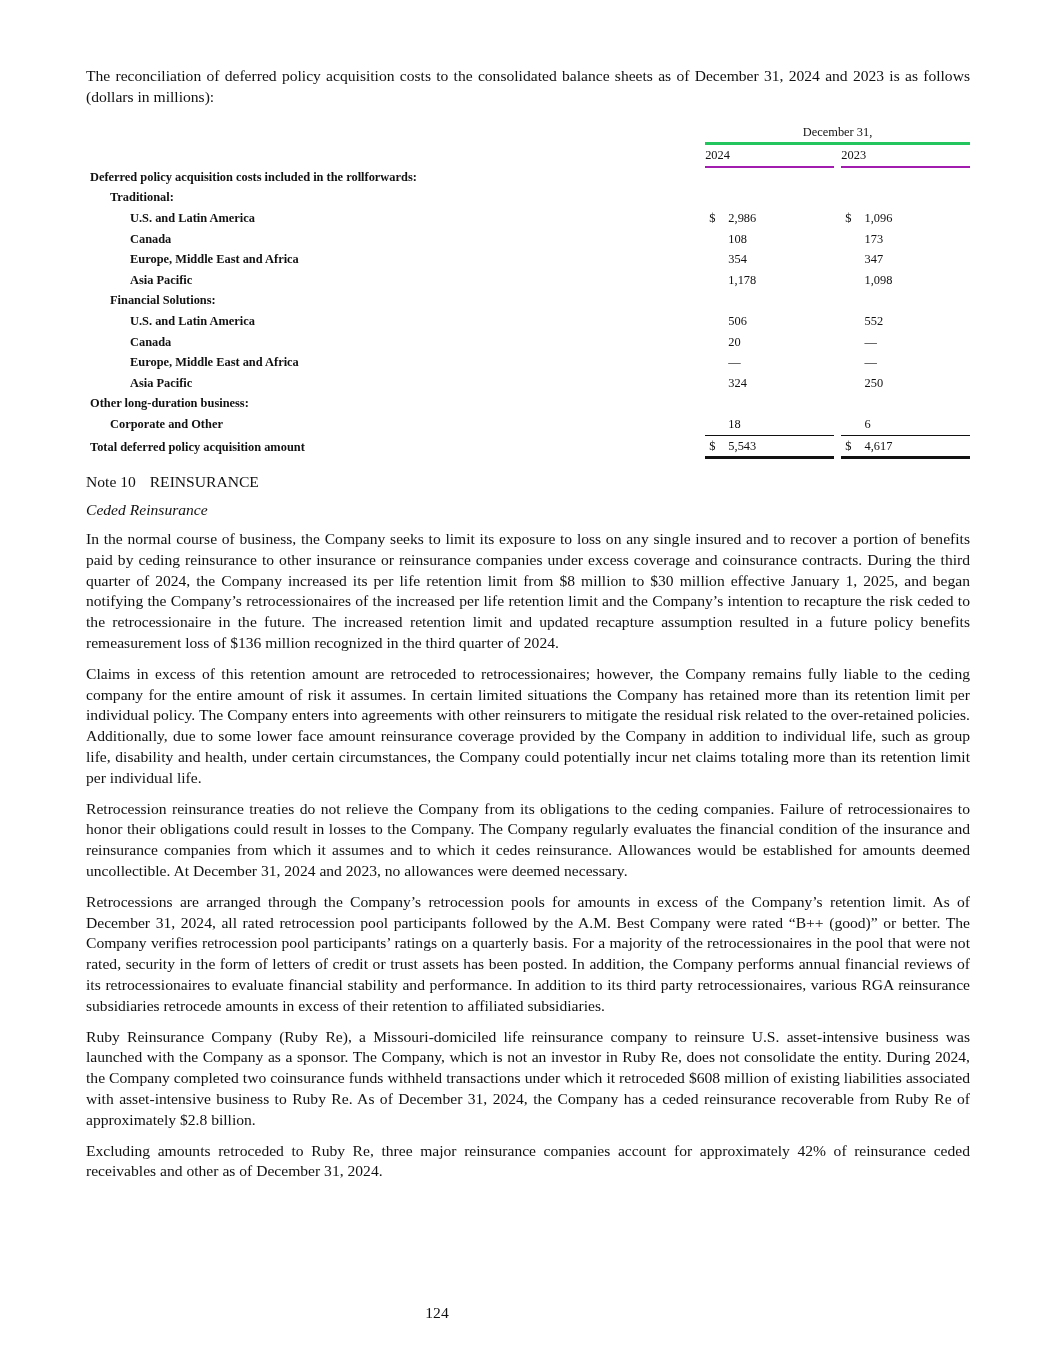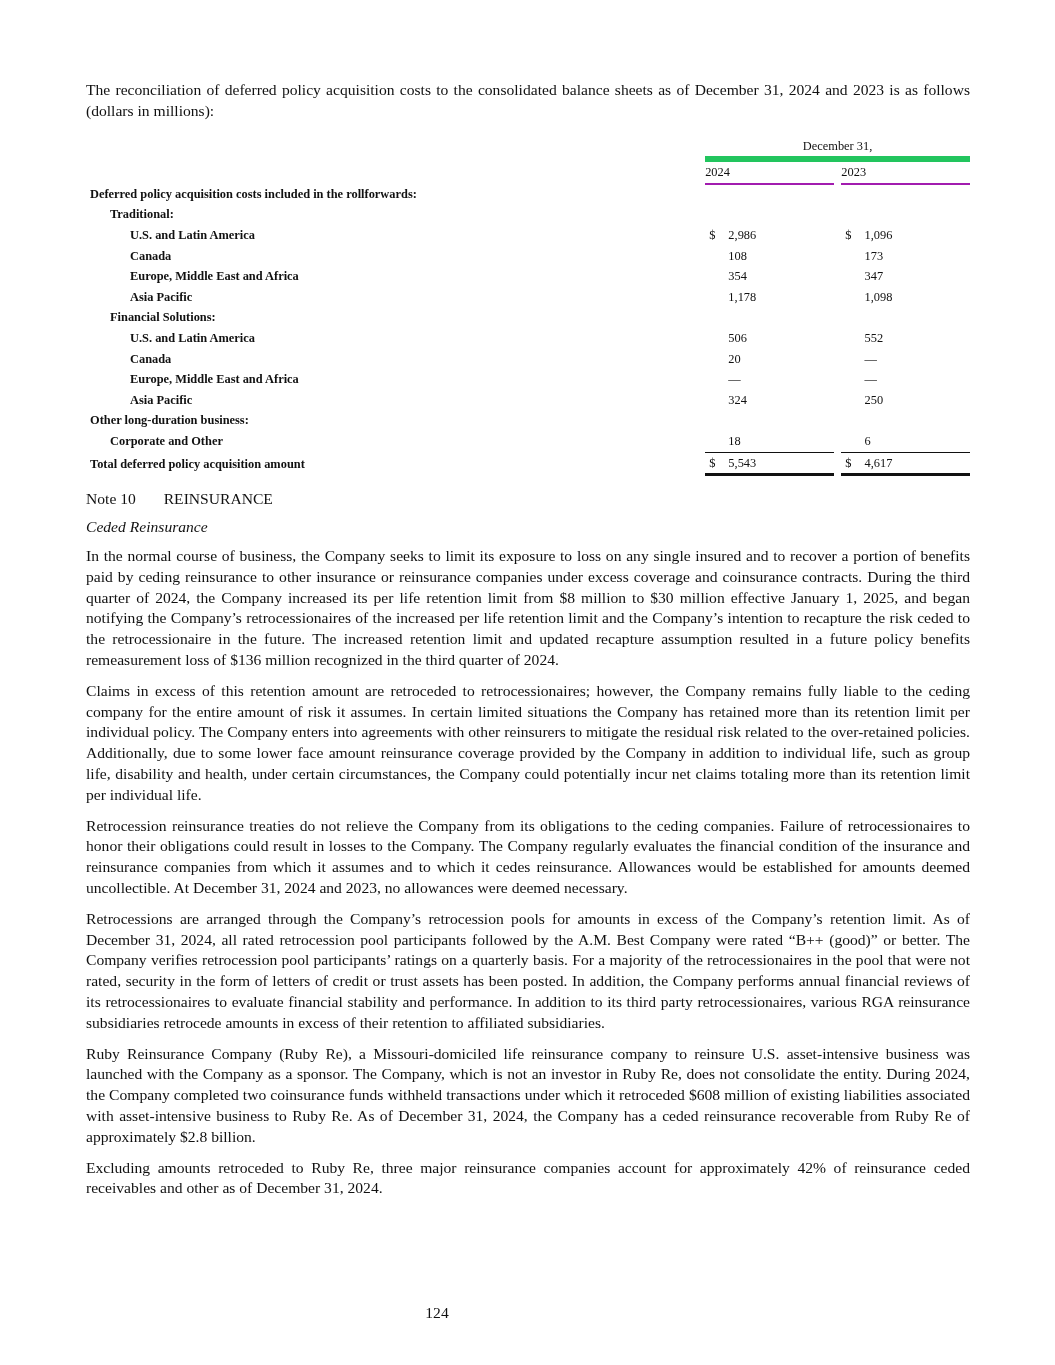--- a/index.html
+++ b/index.html
@@ -1,41 +1,41 @@
 <!DOCTYPE html>
 <html><head>
 <meta charset="utf-8">
 <style>
   html, body { margin: 0; padding: 0; background: #ffffff; }
   body {
     width: 1055px; height: 1365px; position: relative; overflow: hidden;
     font-family: "Liberation Serif", "DejaVu Serif", serif; color: #111;
   }
-  .page { position: absolute; left: 86px; top: 80px; width: 884px; }
+  .page { position: absolute; left: 86px; top: 66px; width: 884px; }
   .para {
     font-size: 15.6px; line-height: 20.8px; text-align: justify; margin: 0 0 10px 0;
   }
   .intro { margin-bottom: 14px; }
   table.dac {
     width: 884px; border-collapse: collapse; font-size: 12.4px; line-height: 20.6px;
   }
   table.dac td { padding: 0; vertical-align: bottom; }
   .lbl { width: 608px; padding-left: 4px !important; font-weight: bold; }
   .ind1 { padding-left: 24px !important; }
   .ind2 { padding-left: 44px !important; }
   .cur { width: 20px; text-align: left; padding-left: 4px !important; }
   .amt { width: 106px; text-align: left; padding-right: 4px !important; }
   .gap { width: 8px; }
   .hdr-main { text-align: center; font-size: 12.4px; }
-  .hdr-main-cell { border-bottom: 6px solid #22c55e; }
+  .hdr-main-cell { border-bottom: 3px solid #22c55e; }
   .hdr-year { text-align: left; border-bottom: 2px solid #a21caf; }
   .top-border td.c { border-top: 1.5px solid #111; }
   .dbl td.c { border-bottom: 3.5px solid #111; }
   .note-head { font-size: 15.6px; margin: 14px 0 10px 0; }
-  .note-head .num { margin-right: 24px; }
+  .note-head .num { margin-right: 10px; }
   .sub-head { font-size: 15.6px; font-style: italic; margin: 0 0 10px 0; }
   .page-num {
     position: absolute; top: 1304px; left: 0; width: 874px; text-align: center; font-size: 15.6px;
   }
 </style>
 </head>
 <body>
 
 <div class="page">
   <p class="para intro">The reconciliation of deferred policy acquisition costs to the consolidated balance sheets as of December 31, 2024 and 2023 is as follows (dollars in millions):</p>

